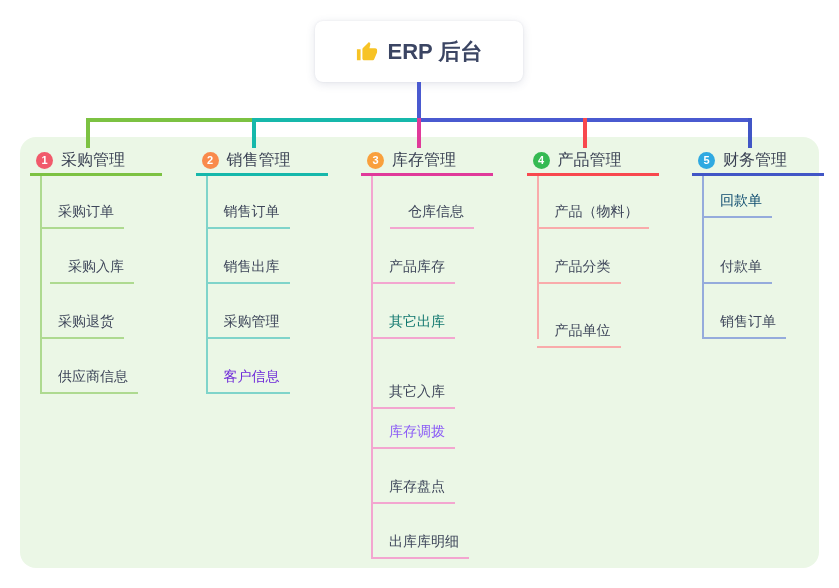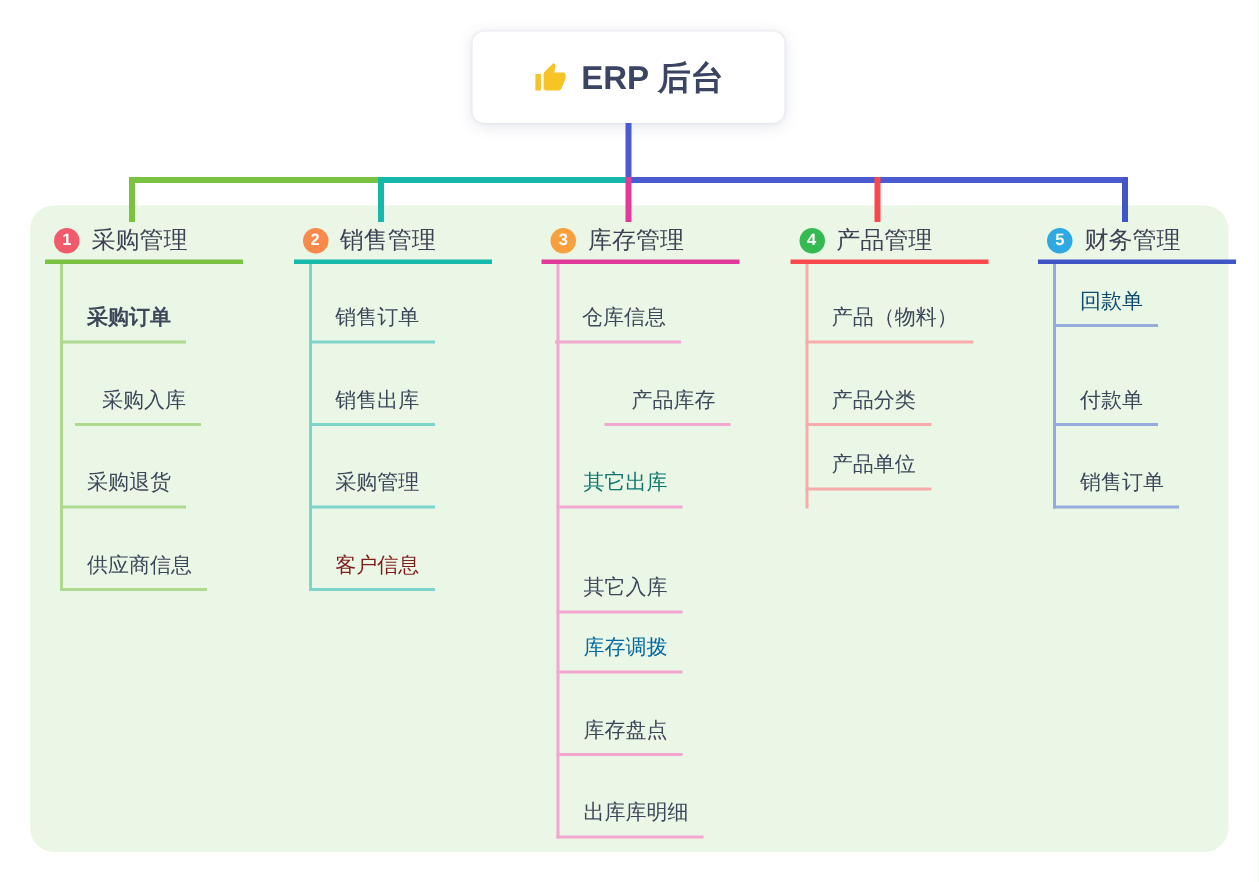--- a/index.html
+++ b/index.html
@@ -72,56 +72,56 @@
       <div class="line" style="left: 692px; top: 173px; width: 132px; height: 3px; background: rgb(65, 86, 198);"></div>
       <div class="line" style="left: 702px; top: 176px; width: 2px; height: 163px; background: rgb(149, 171, 220);"></div>
     </div>
   <div id="branches">
       <div class="branch-header" style="left: 36px; top: 147px; color: rgb(59, 66, 84);">
         <span class="badge" style="background: rgb(241, 90, 107);">
           <span>1</span>
         </span>
         <span>采购管理</span>
       </div>
-      <div class="item" style="left: 40px; top: 202px; color: rgb(62, 70, 90); border-bottom: 2px solid rgb(174, 218, 144); font-weight: bold;">采购订单</div>
+      <div class="item" style="left: 40px; top: 202px; color: rgb(62, 70, 90); border-bottom: 2px solid rgb(174, 218, 144);">采购订单</div>
       <div class="item" style="left: 40px; top: 257px; color: rgb(62, 70, 90); border-bottom: 2px solid rgb(174, 218, 144); margin-left: 10px;">采购入库</div>
       <div class="item" style="left: 40px; top: 312px; color: rgb(62, 70, 90); border-bottom: 2px solid rgb(174, 218, 144);">采购退货</div>
       <div class="item" style="left: 40px; top: 367px; color: rgb(62, 70, 90); border-bottom: 2px solid rgb(174, 218, 144);">供应商信息</div>
       <div class="branch-header" style="left: 201.5px; top: 147px; color: rgb(59, 66, 84);">
         <span class="badge" style="background: rgb(249, 138, 75);">
           <span>2</span>
         </span>
         <span>销售管理</span>
       </div>
       <div class="item" style="left: 205.5px; top: 202px; color: rgb(62, 70, 90); border-bottom: 2px solid rgb(127, 212, 202);">销售订单</div>
       <div class="item" style="left: 205.5px; top: 257px; color: rgb(62, 70, 90); border-bottom: 2px solid rgb(127, 212, 202);">销售出库</div>
       <div class="item" style="left: 205.5px; top: 312px; color: rgb(62, 70, 90); border-bottom: 2px solid rgb(127, 212, 202);">采购管理</div>
-      <div class="item" style="left: 205.5px; top: 367px; color: #7f1d1d; border-bottom: 2px solid rgb(127, 212, 202);">客户信息</div>
+      <div class="item" style="left: 205.5px; top: 367px; color: #6d28d9; border-bottom: 2px solid rgb(127, 212, 202);">客户信息</div>
       <div class="branch-header" style="left: 367px; top: 147px; color: rgb(59, 66, 84);">
         <span class="badge" style="background: rgb(249, 160, 60);">
           <span>3</span>
         </span>
         <span>库存管理</span>
       </div>
-      <div class="item" style="left: 370px; top: 202px; color: rgb(62, 70, 90); border-bottom: 2px solid rgb(243, 166, 208); text-align: right;">仓库信息</div>
-      <div class="item" style="left: 371px; top: 257px; color: rgb(62, 70, 90); border-bottom: 2px solid rgb(243, 166, 208); margin-left: 32px;">产品库存</div>
+      <div class="item" style="left: 390px; top: 202px; color: rgb(62, 70, 90); border-bottom: 2px solid rgb(243, 166, 208); text-align: right;">仓库信息</div>
+      <div class="item" style="left: 371px; top: 257px; color: rgb(62, 70, 90); border-bottom: 2px solid rgb(243, 166, 208);">产品库存</div>
       <div class="item" style="left: 371px; top: 312px; color: #0f766e; border-bottom: 2px solid rgb(243, 166, 208);">其它出库</div>
       <div class="item" style="left: 371px; top: 382px; color: rgb(62, 70, 90); border-bottom: 2px solid rgb(243, 166, 208);">其它入库</div>
-      <div class="item" style="left: 371px; top: 422px; color: #0369a1; border-bottom: 2px solid rgb(243, 166, 208);">库存调拨</div>
+      <div class="item" style="left: 371px; top: 422px; color: #8b5cf6; border-bottom: 2px solid rgb(243, 166, 208);">库存调拨</div>
       <div class="item" style="left: 371px; top: 477px; color: rgb(62, 70, 90); border-bottom: 2px solid rgb(243, 166, 208);">库存盘点</div>
       <div class="item" style="left: 371px; top: 532px; color: rgb(62, 70, 90); border-bottom: 2px solid rgb(243, 166, 208);">出库库明细</div>
       <div class="branch-header" style="left: 532.5px; top: 147px; color: rgb(59, 66, 84);">
         <span class="badge" style="background: rgb(53, 186, 82);">
           <span>4</span>
         </span>
         <span>产品管理</span>
       </div>
       <div class="item" style="left: 536.5px; top: 202px; color: rgb(62, 70, 90); border-bottom: 2px solid rgb(249, 171, 171);">产品（物料）</div>
       <div class="item" style="left: 536.5px; top: 257px; color: rgb(62, 70, 90); border-bottom: 2px solid rgb(249, 171, 171);">产品分类</div>
-      <div class="item" style="left: 536.5px; top: 300px; color: rgb(62, 70, 90); border-bottom: 2px solid rgb(249, 171, 171);">产品单位</div>
+      <div class="item" style="left: 536.5px; top: 321px; color: rgb(62, 70, 90); border-bottom: 2px solid rgb(249, 171, 171);">产品单位</div>
       <div class="branch-header" style="left: 698px; top: 147px; color: rgb(59, 66, 84);">
         <span class="badge" style="background: rgb(47, 169, 225);">
           <span>5</span>
         </span>
         <span>财务管理</span>
       </div>
       <div class="item" style="left: 702px; top: 191px; color: #0c4a6e; border-bottom: 2px solid rgb(149, 171, 220);">回款单</div>
       <div class="item" style="left: 702px; top: 257px; color: rgb(62, 70, 90); border-bottom: 2px solid rgb(149, 171, 220);">付款单</div>
       <div class="item" style="left: 702px; top: 312px; color: rgb(62, 70, 90); border-bottom: 2px solid rgb(149, 171, 220);">销售订单</div>
     </div>

